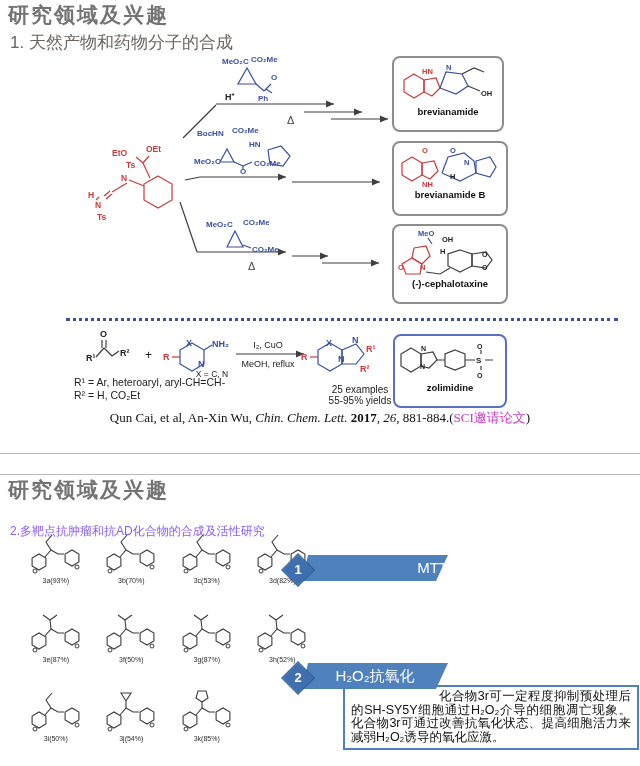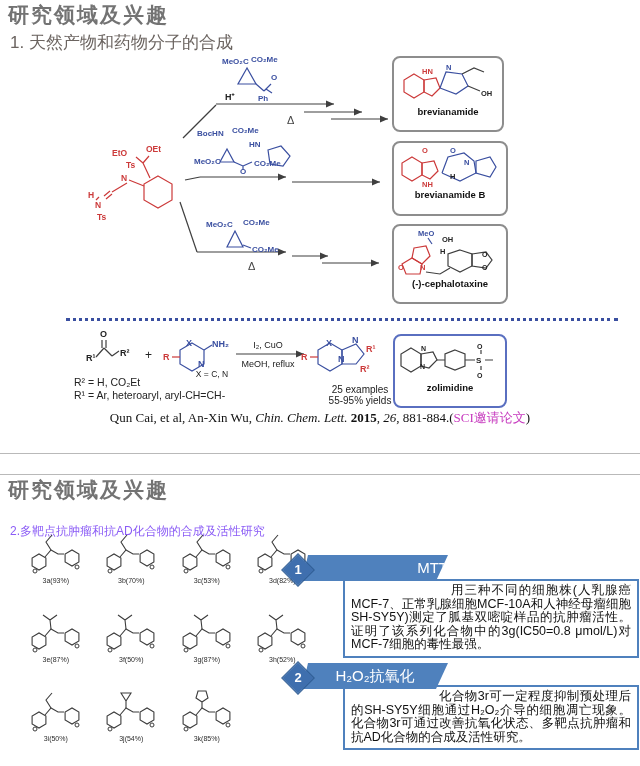--- a/index.html
+++ b/index.html
@@ -222,26 +222,26 @@
         <line class="sline" x1="70" y1="24" x2="80" y2="24"></line>
         <text x="81" y="27" font-size="8" font-weight="bold" class="blk">S</text>
         <text x="82" y="13" font-size="7" font-weight="bold" class="blk">O</text>
         <text x="82" y="42" font-size="7" font-weight="bold" class="blk">O</text>
         <path class="sline" d="M90,24 L98,24 M86,18 L86,14 M86,34 L86,30"></path>
       </svg>
       <div class="pname">zolimidine</div>
     </div>
 
     <div class="rdefs">
+      <div>R¹ = Ar, heteroaryl, aryl-CH=CH-</div>
       <div>R² = H, CO₂Et</div>
-      <div>R¹ = Ar, heteroaryl, aryl-CH=CH-</div>
     </div>
 
     <div class="citation">
-      <span>Qun Cai, et al, An-Xin Wu, </span><span class="it">Chin. Chem. Lett.</span><span> </span><span class="b">2015</span><span>, </span><span class="it">26</span><span>, 881-884.(</span><span class="mag">SCI邀请论文</span><span>)</span>
+      <span>Qun Cai, et al, An-Xin Wu, </span><span class="it">Chin. Chem. Lett.</span><span> </span><span class="b">2017</span><span>, </span><span class="it">26</span><span>, 881-884.(</span><span class="mag">SCI邀请论文</span><span>)</span>
     </div>
   </div>
 
   <div class="slide" id="slide2">
     <div class="slide-title">研究领域及兴趣</div>
     <div class="subtitle2">2.多靶点抗肿瘤和抗AD化合物的合成及活性研究</div>
 
     <div class="mol-grid" id="molGrid">
   <div class="cell">
     <svg class="mol" width="64" height="46" viewBox="0 0 64 46">
@@ -373,26 +373,23 @@
             <path d="M27,21 L27,15 M27,15 L21,11 L23,4 L31,4 L33,11 L27,15" fill="none" stroke="#3c3c3c" stroke-width="1.1"></path>
           </svg>
     <div class="mol-label">3k(85%)</div>
   </div>
 </div>
 
     <div class="badge" style="left:287px;top:84px;">
         <span>1</span>
       </div>
     <div class="banner" style="left:302px;top:80px;width:146px;text-align:right;">MTT</div>
-    <div class="tbox" id="tbox1" style="top:104px;">
-      <p>用三种不同的细胞株(人乳腺癌MCF-7、正常乳腺细胞MCF-10A和人神经母瘤细胞SH-SY5Y)测定了胍基双嘧啶样品的抗肿瘤活性。证明了该系列化合物中的3g(IC50=0.8 μmol/L)对MCF-7细胞的毒性最强。</p>
-    </div>
 
     <div class="badge" style="left:287px;top:192px;">
         <span>2</span>
       </div>
     <div class="banner" style="left:302px;top:188px;width:146px;">H₂O₂抗氧化</div>
     <div class="tbox" id="tbox2" style="top:210px;">
-      <p>化合物3r可一定程度抑制预处理后的SH-SY5Y细胞通过H₂O₂介导的细胞凋亡现象。化合物3r可通过改善抗氧化状态、多靶点抗肿瘤和抗AD化合物的合成及活性研究。</p>
+      <p>化合物3r可一定程度抑制预处理后的SH-SY5Y细胞通过H₂O₂介导的细胞凋亡现象。化合物3r可通过改善抗氧化状态、提高细胞活力来减弱H₂O₂诱导的氧化应激。</p>
     </div>
   </div>
 
 </div>
 
 </body></html>

